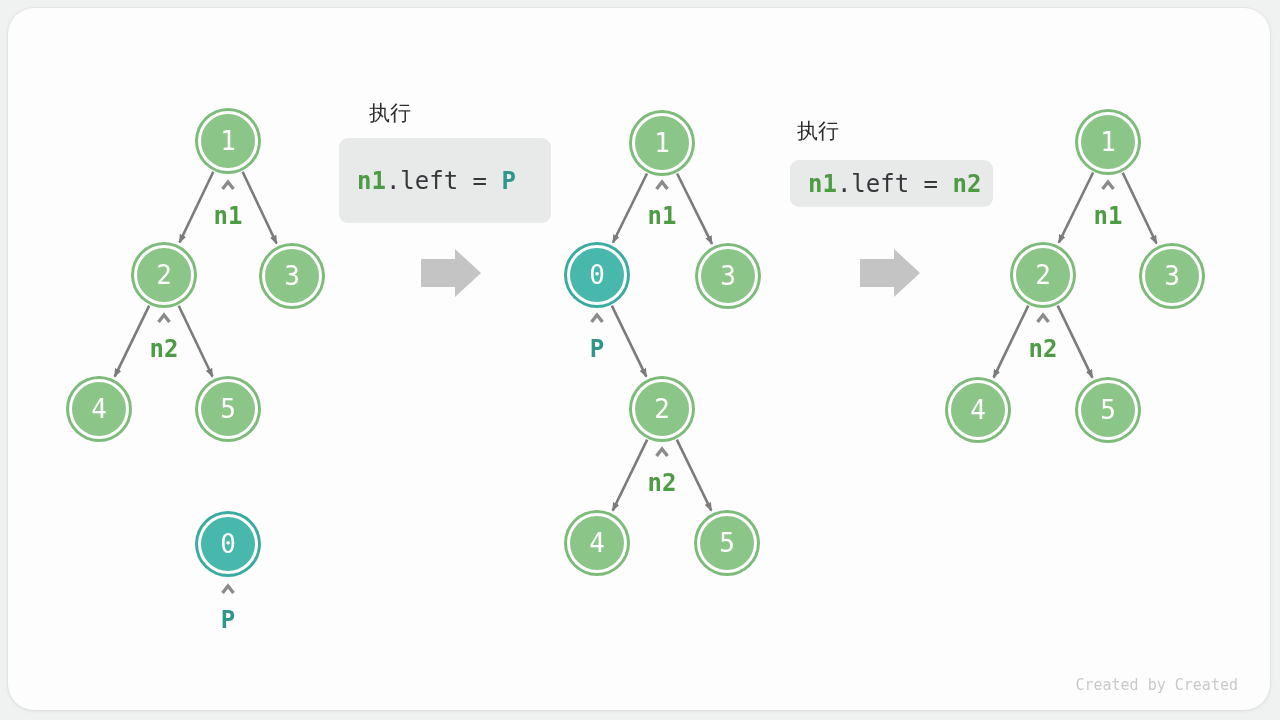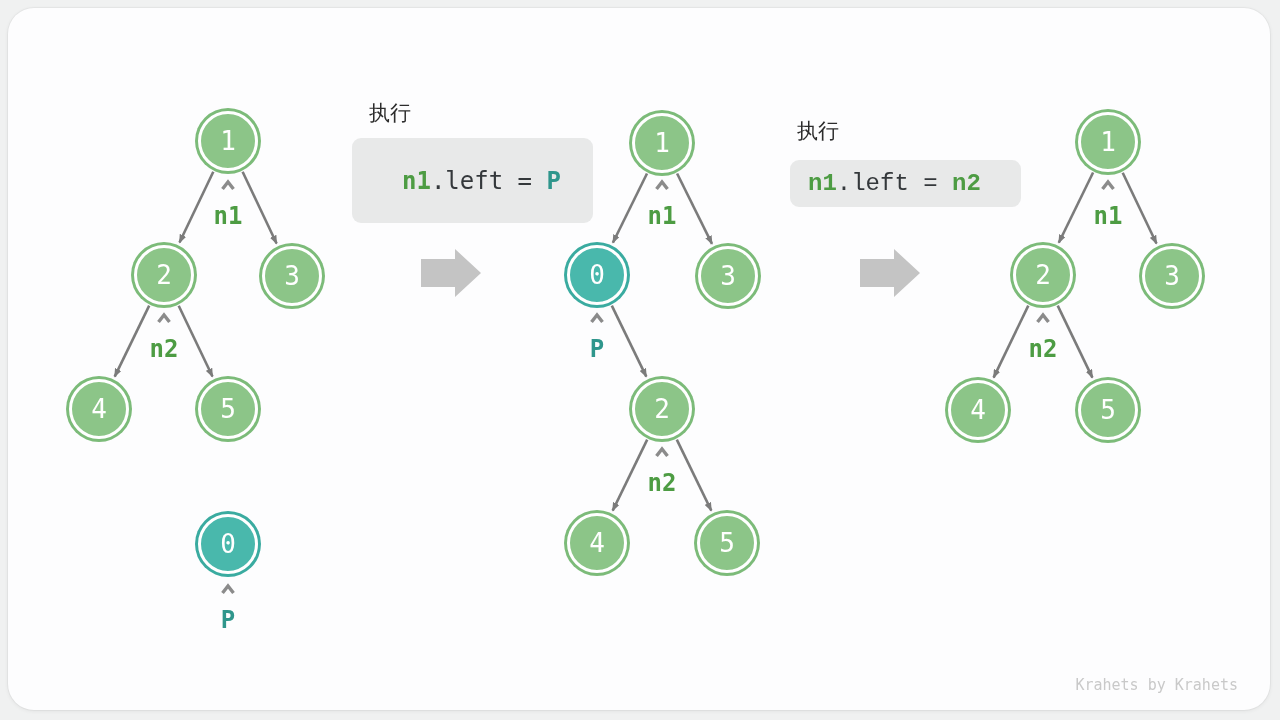--- a/index.html
+++ b/index.html
@@ -104,22 +104,22 @@
     <div class="nlabel teal" style="left: 597px; top: 349px;">P</div>
     <div class="nlabel green" style="left: 662px; top: 483px;">n2</div>
     <div class="node green" style="left: 1078px; top: 112px;">1</div>
     <div class="node green" style="left: 1013px; top: 245px;">2</div>
     <div class="node green" style="left: 1142px; top: 246px;">3</div>
     <div class="node green" style="left: 948px; top: 380px;">4</div>
     <div class="node green" style="left: 1078px; top: 380px;">5</div>
     <div class="nlabel green" style="left: 1108px; top: 216px;">n1</div>
     <div class="nlabel green" style="left: 1043px; top: 349px;">n2</div>
     <div class="exec-title" style="left: 369px; top: 99px;">执行</div>
-    <div class="code-box" style="left: 352px; top: 138px; width: 241px; height: 85px; text-align: center;">
+    <div class="code-box" style="left: 339px; top: 138px; width: 212px; height: 85px;">
       <div class="code-line"><span class="tok green">n1</span><span class="tok plain">.left = </span><span class="tok teal">P</span></div>
     </div>
     <div class="exec-title" style="left: 797px; top: 117px;">执行</div>
-    <div class="code-box" style="left: 790px; top: 160px; width: 231px; height: 47px; font-family: Liberation Mono, monospace;">
+    <div class="code-box" style="left: 790px; top: 160px; width: 203px; height: 47px;">
       <div class="code-line"><span class="tok green">n1</span><span class="tok plain">.left = </span><span class="tok green">n2</span></div>
     </div>
   </div>
 
-<div class="credit">Krahets by Krahets</div>
+<div class="credit">Created by Created</div>
 
 </body></html>

